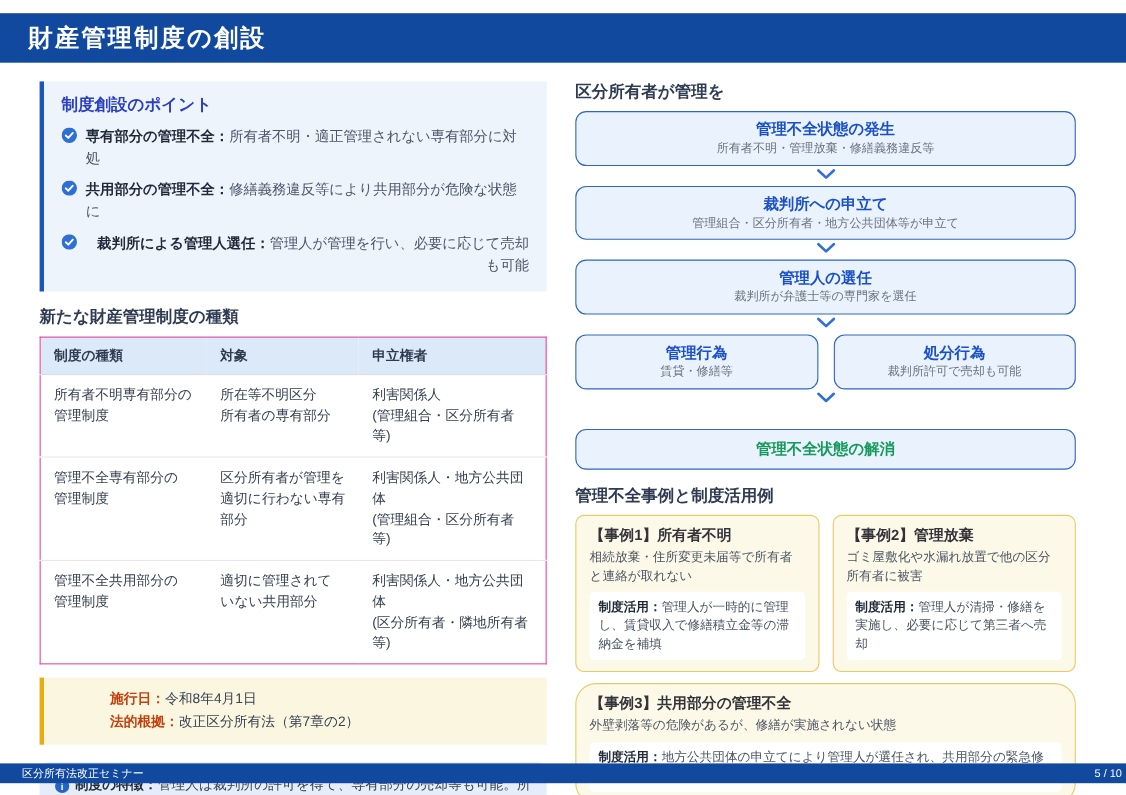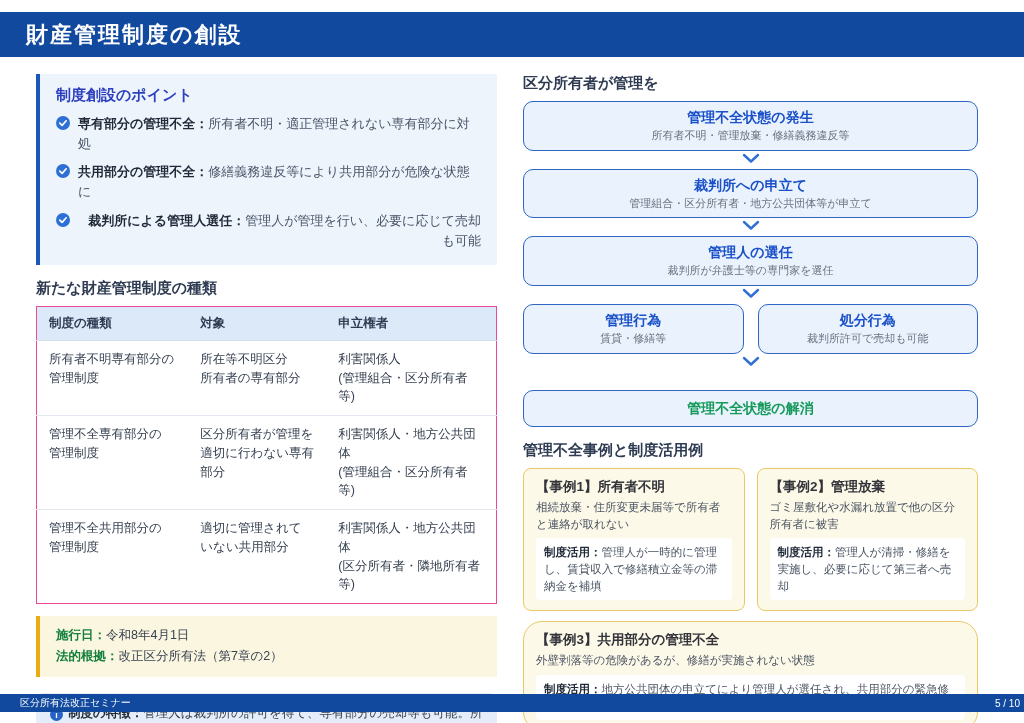--- a/index.html
+++ b/index.html
@@ -50,21 +50,21 @@
     vertical-align:top;
   }
   table.sys-table tr:last-child td { border-bottom:none; }
   .cw1 { width:33%; } .cw2 { width:30%; } .cw3 { width:37%; }
   
   .date-box {
     background:#fbf6e0; border-left:4px solid #e9ad13;
     padding:9px 16px; margin-bottom:16px; font-size:12.5px; line-height:1.7;
     color:#374151;
   }
-  .date-box b { color:#15803d; }
+  .date-box b { color:#c2410c;margin-left:44px; }
   
   .info-box {
     background:#e4edf9; border-radius:8px; padding:10px 14px;
     font-size:12.5px; line-height:1.6; color:#374151;
   }
   .info-box b { color:#1f2937; }
   .info-icon {
     display:inline-flex; align-items:center; justify-content:center;
     width:13px; height:13px; border-radius:50%; background:#2563c6;
     color:#fff; font-size:9px; font-weight:bold; font-style:normal;

